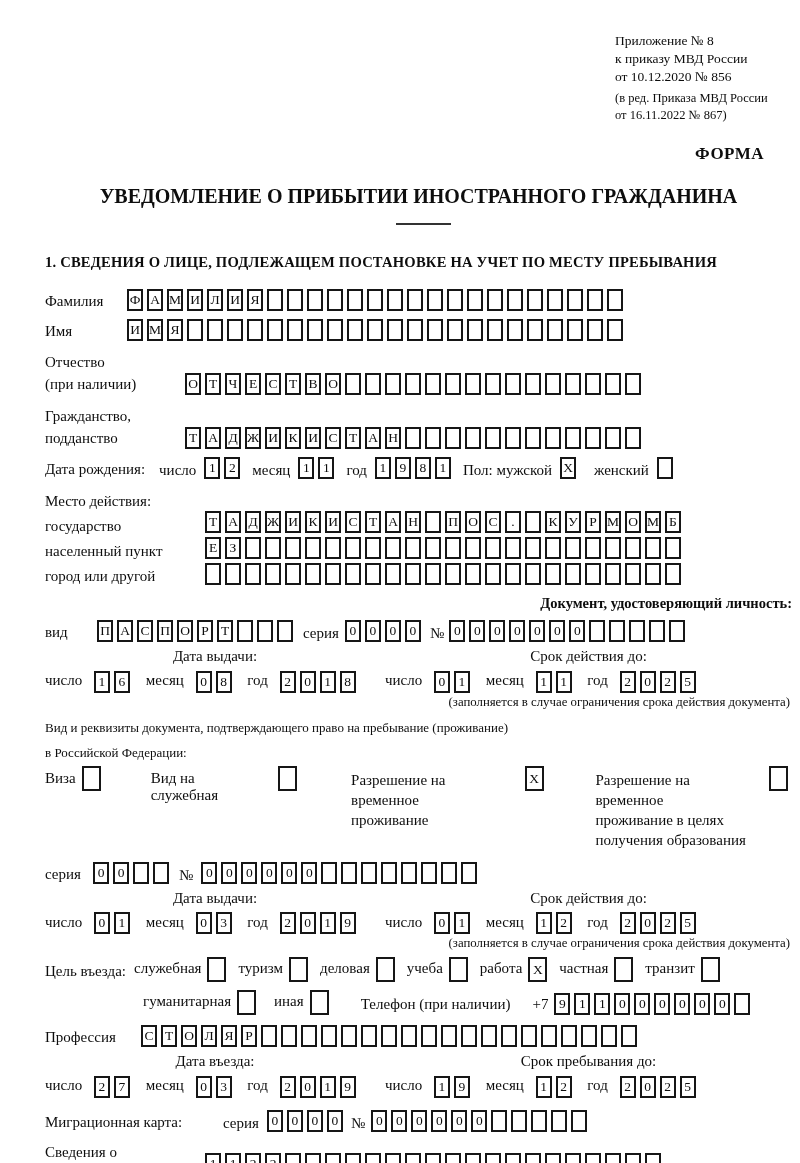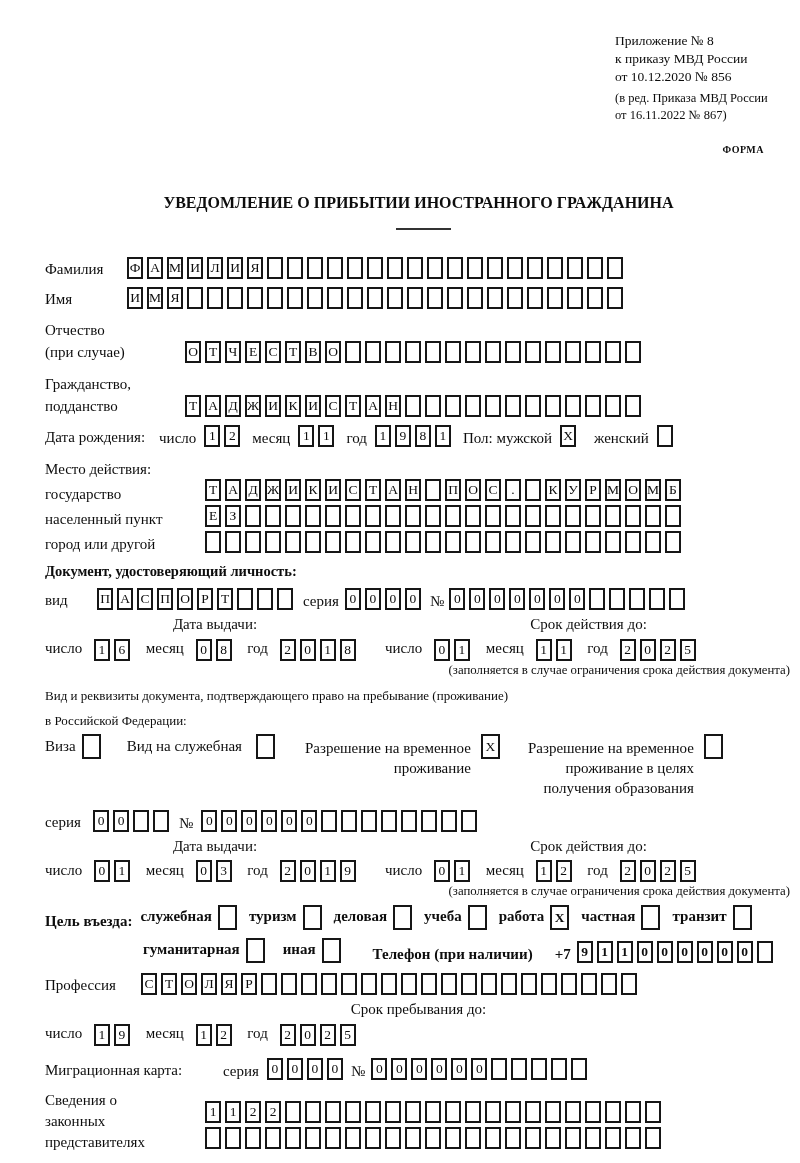--- a/index.html
+++ b/index.html
@@ -7,60 +7,60 @@
   body {
     width: 800px; height: 1163px; overflow: hidden;
     font-family: "Liberation Serif", "DejaVu Serif", serif;
     color: #0d0d0d;
   }
   .page { padding: 32px 8px 10px 45px; width: 800px; }
 
   
   .ref { margin-left: 570px; font-size: 13.5px; line-height: 18px; }
   .ref .small { font-size: 12.5px; margin-top: 4px; line-height: 17px; }
-  .forma { text-align: right; padding-right: 28px; font-weight: bold; font-size: 10px; margin-top: 20px; letter-spacing: .5px; }
-
-  .title { text-align: center; font-weight: bold; font-size: 16px; line-height: 24px; margin-top: 36px; }
+  .forma { text-align: right; padding-right: 28px; font-weight: bold; font-size: 17px; margin-top: 20px; letter-spacing: .5px; }
+
+  .title { text-align: center; font-weight: bold; font-size: 20px; line-height: 24px; margin-top: 20px; }
   .blank-line { display: inline-block; width: 55px; height: 2px; background: #333; margin-left: 10px; vertical-align: 2px; }
   .section-h { font-weight: bold; font-size: 14.6px; margin-top: 22px; letter-spacing: .2px; }
 
   .rows { margin-top: 16px; font-size: 15px; }
   .frow { display: flex; align-items: flex-end; margin-bottom: 6px; }
   .lbl { padding-top: 4px; line-height: 20px; }
   .lbl2 { line-height: 22px; padding-top: 4px; }
   .cells { white-space: nowrap; display: inline-block; }
   .cell {
     display: inline-block; width: 16px; height: 22px;
     border: 2px solid #161616; margin-right: 4px;
     text-align: center; font-size: 13.5px; line-height: 18px;
     vertical-align: middle; background: #fff;
   }
   .big .cell { width: 19px; height: 25px; line-height: 21px; }
   .cellrow { margin-bottom: 4px; white-space: nowrap; }
 
   .inlbl { padding-top: 4px; display: inline-block; }
   .gap-s { margin-left: 8px; } .gap-m { margin-left: 14px; }
 
-  .center-h { text-align: left; font-weight: bold; font-size: 14.5px; margin: 4px 0 6px 0; }
+  .center-h { text-align: right; font-weight: bold; font-size: 14.5px; margin: 4px 0 6px 0; }
 
   .dgrow { display: flex; margin-bottom: 0; }
   .dg { }
   .dglabel { text-align: center; font-size: 15px; margin-bottom: 3px; }
   .dgline { white-space: nowrap; }
   .note { text-align: right; font-size: 12.8px; margin: 2px 0 6px 0; padding-right: 2px; }
 
   .para { font-size: 13px; line-height: 23px; margin-bottom: 2px; }
 
-  .cbrow { display: flex; align-items: flex-start; margin: 0 0 10px 0; }
+  .cbrow { display: flex; align-items: flex-start; margin: 0 0 10px 0; gap: 24px; }
   .cbg { display: flex; align-items: flex-start; }
   .cbl { padding-top: 4px; }
-  .cbl.multi { text-align: right; line-height: 20px; padding-top: 4px; }
+  .cbl.multi { text-align: left; line-height: 20px; padding-top: 4px; }
   .cbg .cells { margin-left: 6px; }
 
-  .purpose { display: flex; align-items: flex-end; margin-bottom: 8px; font-weight: bold; }
+  .purpose { display: flex; align-items: center; margin-bottom: 8px; }
   .purpose .cbg { margin-left: 8px; }
   .purpose .cbl { padding-top: 3px; }
 </style>
 </head>
 <body>
 
 <div class="page">
 
   <div class="ref">
     <div>Приложение № 8</div>
@@ -74,37 +74,38 @@
 
   <div class="forma">ФОРМА</div>
 
   <div class="title">
     <div>УВЕДОМЛЕНИЕ О ПРИБЫТИИ ИНОСТРАННОГО ГРАЖДАНИНА</div>
     <div>
       <span class="blank-line"></span>
     </div>
   </div>
 
+  <div class="section-h">1. СВЕДЕНИЯ О ЛИЦЕ, ПОДЛЕЖАЩЕМ ПОСТАНОВКЕ НА УЧЕТ ПО МЕСТУ ПРЕБЫВАНИЯ</div>
 
   <div class="rows">
 
     <div class="frow">
       <div class="lbl" style="width:82px">Фамилия</div>
       <span class="cells"><span class="cell">Ф</span><span class="cell">А</span><span class="cell">М</span><span class="cell">И</span><span class="cell">Л</span><span class="cell">И</span><span class="cell">Я</span><span class="cell"></span><span class="cell"></span><span class="cell"></span><span class="cell"></span><span class="cell"></span><span class="cell"></span><span class="cell"></span><span class="cell"></span><span class="cell"></span><span class="cell"></span><span class="cell"></span><span class="cell"></span><span class="cell"></span><span class="cell"></span><span class="cell"></span><span class="cell"></span><span class="cell"></span><span class="cell"></span></span>
     </div>
 
     <div class="frow">
       <div class="lbl" style="width:82px">Имя</div>
       <span class="cells"><span class="cell">И</span><span class="cell">М</span><span class="cell">Я</span><span class="cell"></span><span class="cell"></span><span class="cell"></span><span class="cell"></span><span class="cell"></span><span class="cell"></span><span class="cell"></span><span class="cell"></span><span class="cell"></span><span class="cell"></span><span class="cell"></span><span class="cell"></span><span class="cell"></span><span class="cell"></span><span class="cell"></span><span class="cell"></span><span class="cell"></span><span class="cell"></span><span class="cell"></span><span class="cell"></span><span class="cell"></span><span class="cell"></span></span>
     </div>
 
     <div class="frow">
       <div class="lbl2" style="width:140px">
         <div>Отчество</div>
-        <div>(при случае)</div>
+        <div>(при наличии)</div>
       </div>
       <span class="cells"><span class="cell">О</span><span class="cell">Т</span><span class="cell">Ч</span><span class="cell">Е</span><span class="cell">С</span><span class="cell">Т</span><span class="cell">В</span><span class="cell">О</span><span class="cell"></span><span class="cell"></span><span class="cell"></span><span class="cell"></span><span class="cell"></span><span class="cell"></span><span class="cell"></span><span class="cell"></span><span class="cell"></span><span class="cell"></span><span class="cell"></span><span class="cell"></span><span class="cell"></span><span class="cell"></span><span class="cell"></span></span>
     </div>
 
     <div class="frow">
       <div class="lbl2" style="width:140px">
         <div>Гражданство,</div>
         <div>подданство</div>
       </div>
       <span class="cells"><span class="cell">Т</span><span class="cell">А</span><span class="cell">Д</span><span class="cell">Ж</span><span class="cell">И</span><span class="cell">К</span><span class="cell">И</span><span class="cell">С</span><span class="cell">Т</span><span class="cell">А</span><span class="cell">Н</span><span class="cell"></span><span class="cell"></span><span class="cell"></span><span class="cell"></span><span class="cell"></span><span class="cell"></span><span class="cell"></span><span class="cell"></span><span class="cell"></span><span class="cell"></span><span class="cell"></span><span class="cell"></span></span>
@@ -282,20 +283,31 @@
       <span class="cbl" style="margin-left:22px">+7</span>
       <span class="cells" style="margin-left:6px; padding-top:2px"><span class="cell">9</span><span class="cell">1</span><span class="cell">1</span><span class="cell">0</span><span class="cell">0</span><span class="cell">0</span><span class="cell">0</span><span class="cell">0</span><span class="cell">0</span><span class="cell"></span></span>
     </div>
 
     <div class="frow">
       <div class="lbl" style="width:96px">Профессия</div>
       <span class="cells"><span class="cell">С</span><span class="cell">Т</span><span class="cell">О</span><span class="cell">Л</span><span class="cell">Я</span><span class="cell">Р</span><span class="cell"></span><span class="cell"></span><span class="cell"></span><span class="cell"></span><span class="cell"></span><span class="cell"></span><span class="cell"></span><span class="cell"></span><span class="cell"></span><span class="cell"></span><span class="cell"></span><span class="cell"></span><span class="cell"></span><span class="cell"></span><span class="cell"></span><span class="cell"></span><span class="cell"></span><span class="cell"></span><span class="cell"></span></span>
     </div>
 
     <div class="dgrow" style="margin-top:4px">
+      <div class="dg" style="width:340px">
+        <div class="dglabel">Дата въезда:</div>
+        <div class="dgline">
+          <span class="inlbl">число</span>
+          <span class="cells gap-s"><span class="cell">2</span><span class="cell">7</span></span>
+          <span class="inlbl gap-s">месяц</span>
+          <span class="cells gap-s"><span class="cell">0</span><span class="cell">3</span></span>
+          <span class="inlbl gap-s">год</span>
+          <span class="cells gap-s"><span class="cell">2</span><span class="cell">0</span><span class="cell">1</span><span class="cell">9</span></span>
+        </div>
+      </div>
       <div class="dg" style="flex:1">
         <div class="dglabel">Срок пребывания до:</div>
         <div class="dgline">
           <span class="inlbl">число</span>
           <span class="cells gap-s"><span class="cell">1</span><span class="cell">9</span></span>
           <span class="inlbl gap-s">месяц</span>
           <span class="cells gap-s"><span class="cell">1</span><span class="cell">2</span></span>
           <span class="inlbl gap-s">год</span>
           <span class="cells gap-s"><span class="cell">2</span><span class="cell">0</span><span class="cell">2</span><span class="cell">5</span></span>
         </div>

